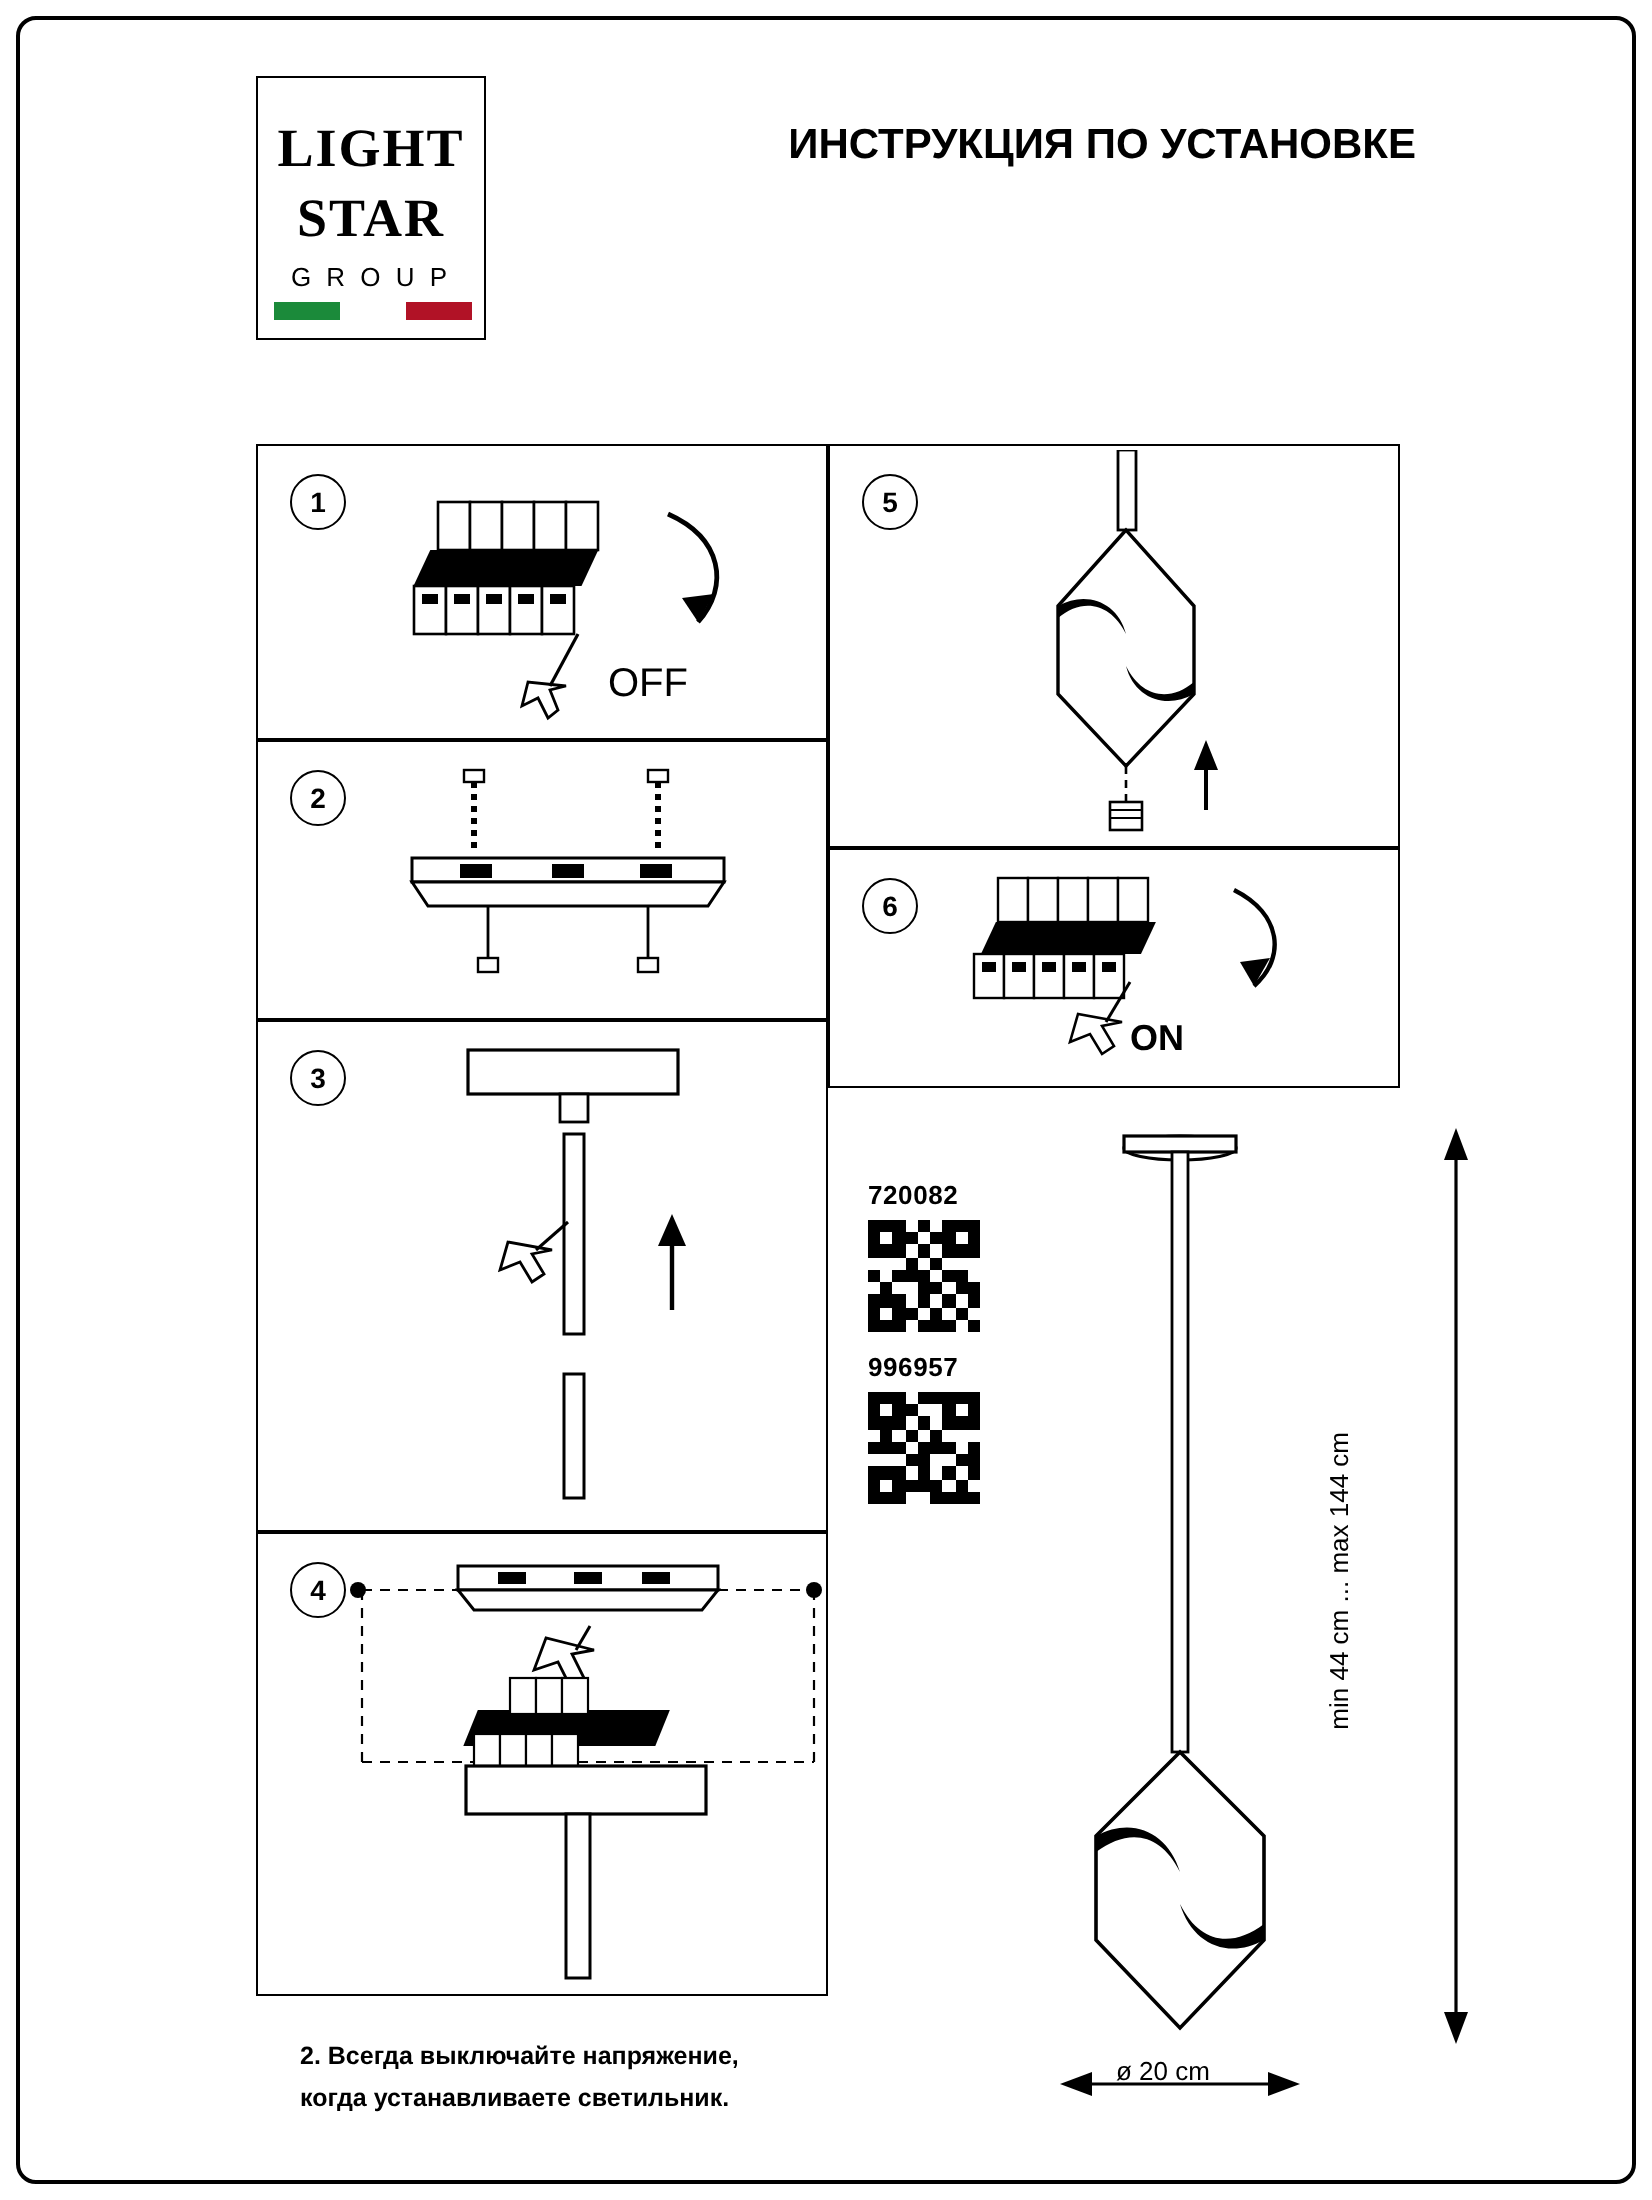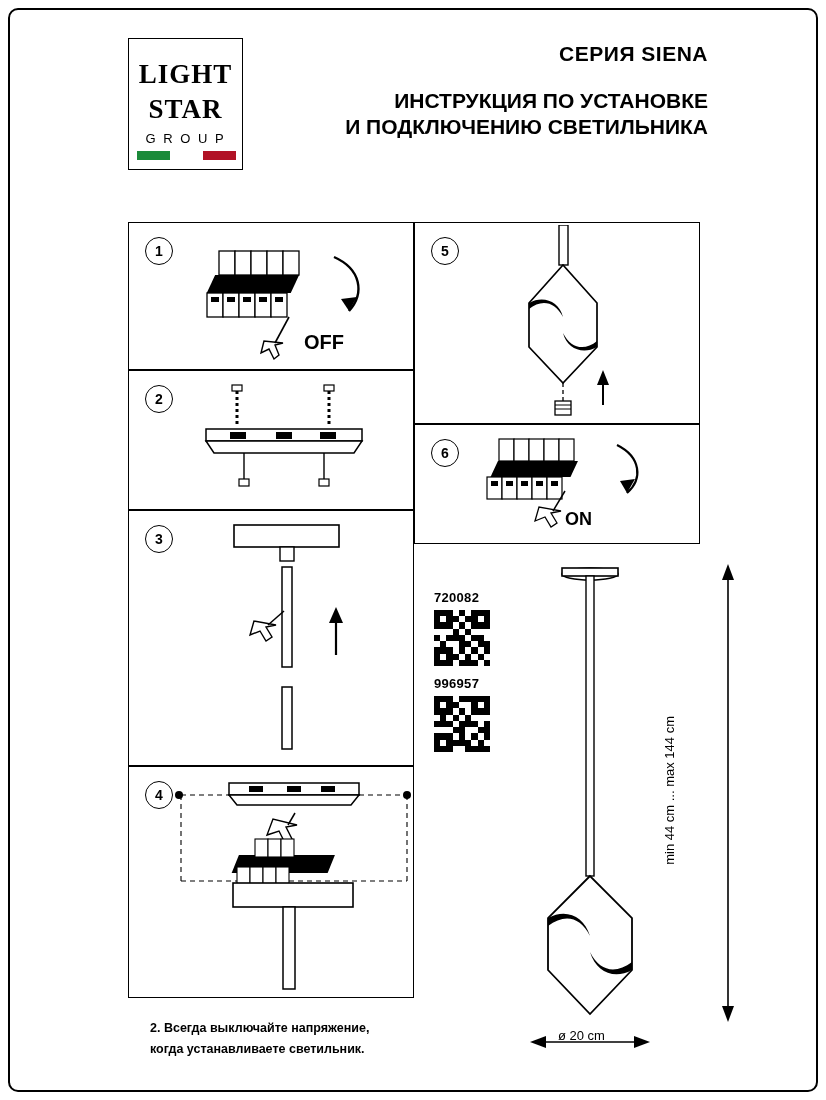--- a/index.html
+++ b/index.html
@@ -31,21 +31,21 @@
 
   
   #p1{left:128px;top:222px;width:286px;height:148px;}
   #p2{left:128px;top:370px;width:286px;height:140px;}
   #p3{left:128px;top:510px;width:286px;height:256px;}
   #p4{left:128px;top:766px;width:286px;height:232px;}
   
   #p5{left:414px;top:222px;width:286px;height:202px;}
   #p6{left:414px;top:424px;width:286px;height:120px;}
 
-  .label-off{position:absolute;font-size:20px;font-weight:700;}
+  .label-off{position:absolute;font-size:20px;font-weight:400;}
   .label-on{position:absolute;font-size:18px;font-weight:700;}
 
   
   .qr-block{position:absolute;}
   .qr-code{width:56px;height:56px;display:grid;grid-template-columns:repeat(9,1fr);grid-template-rows:repeat(9,1fr);}
   .qr-code i{background:#000;}
   .qr-caption{font-size:13px;font-weight:700;margin-bottom:5px;letter-spacing:.3px;}
 
   
   .dim-v{position:absolute;font-size:13px;writing-mode:vertical-rl;transform:rotate(180deg);white-space:nowrap;}
@@ -69,24 +69,22 @@
       <div class="l2">STAR</div>
       <div class="l3">G R O U P</div>
       <div class="flag">
         <i class="g"></i>
           <i class="w"></i>
           <i class="r"></i>
       </div>
     </div>
 
     <div class="head-text">
-      <div class="t1">СЕРИЯ SIENA</div>
       <div class="t3">
         <div>ИНСТРУКЦИЯ ПО УСТАНОВКЕ</div>
-        <div>И ПОДКЛЮЧЕНИЮ СВЕТИЛЬНИКА</div>
       </div>
     </div>
   </div>
 
   <div class="panel" id="p1">
     <div class="num" style="left:16px;top:14px;">1</div>
     <svg width="230" height="130" style="position:absolute;left:50px;top:8px;">
 
       <g transform="translate(10,10)">
         <rect x="30" y="10" width="16" height="24" fill="#fff" stroke="#000" stroke-width="1.3"></rect>

